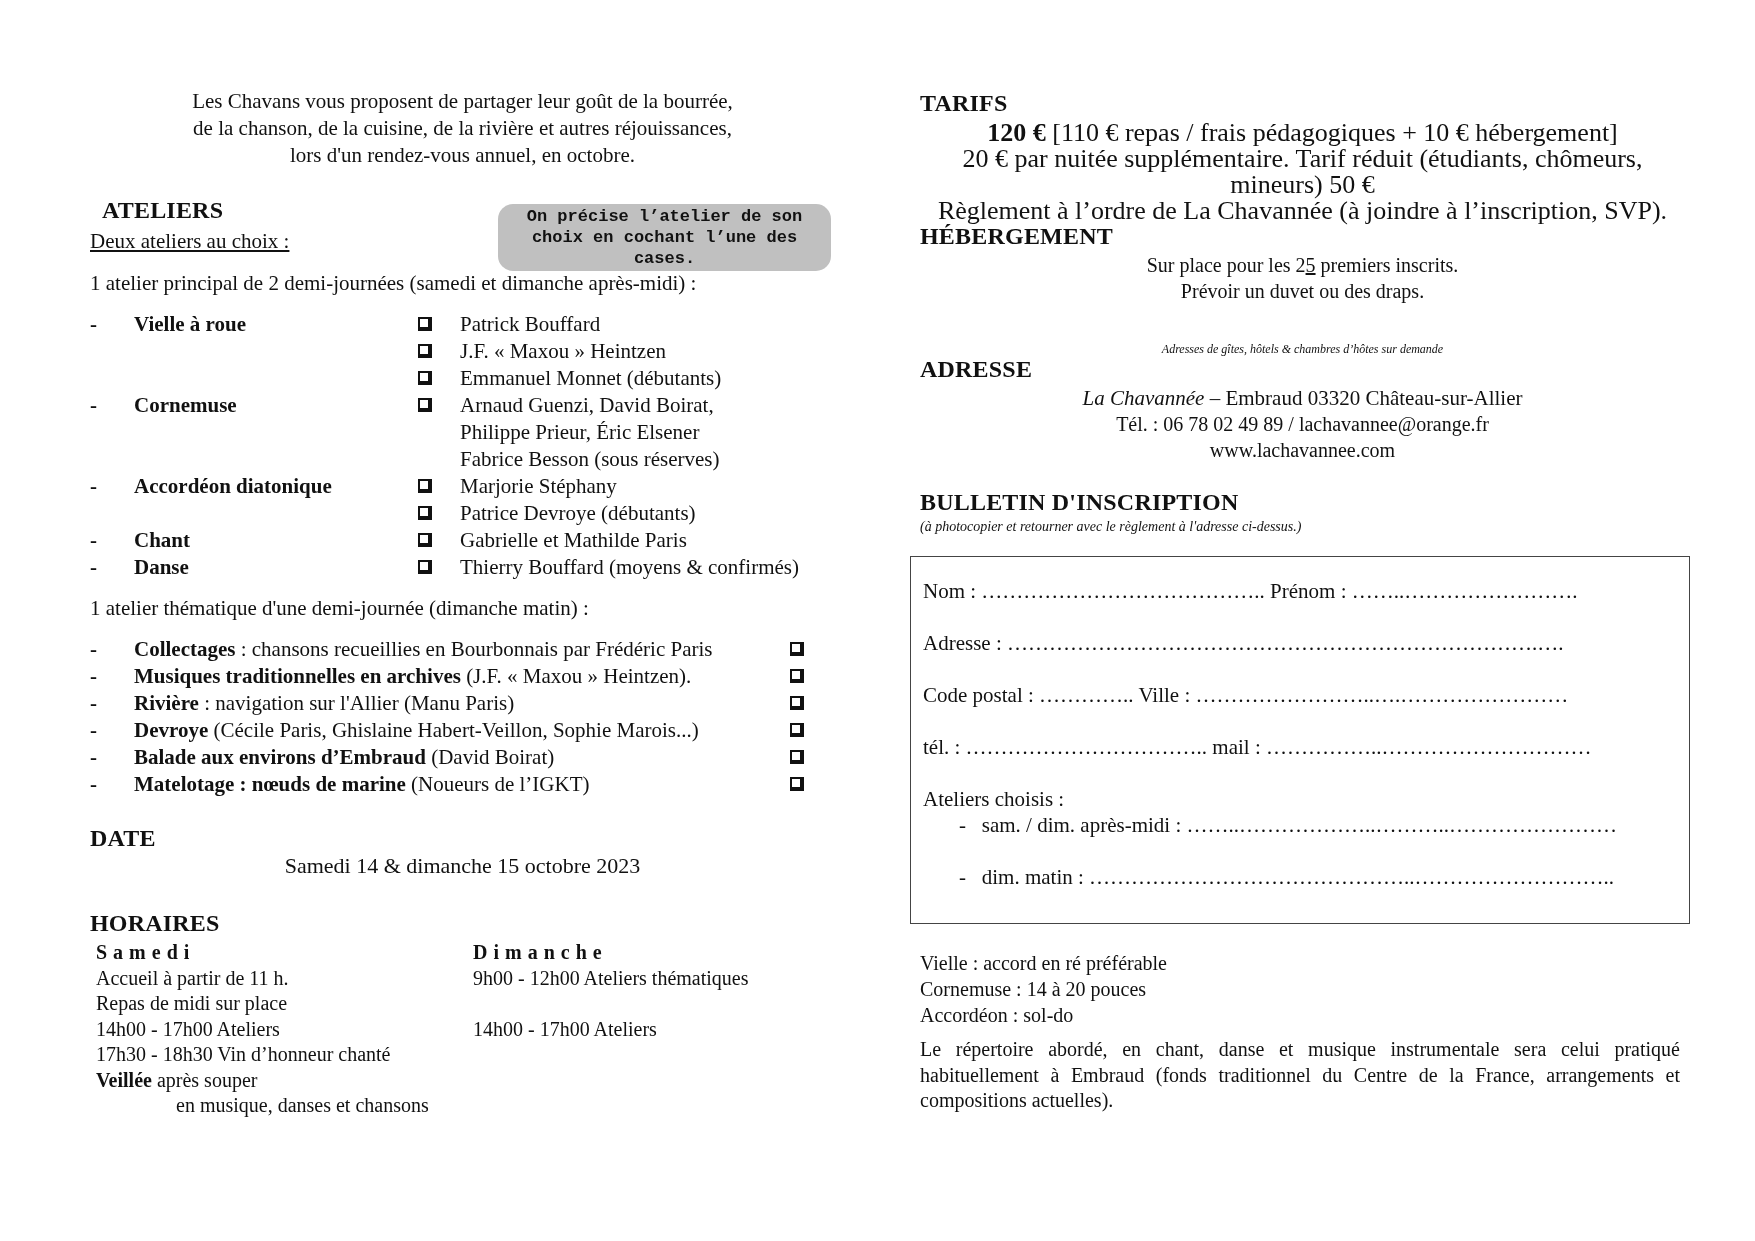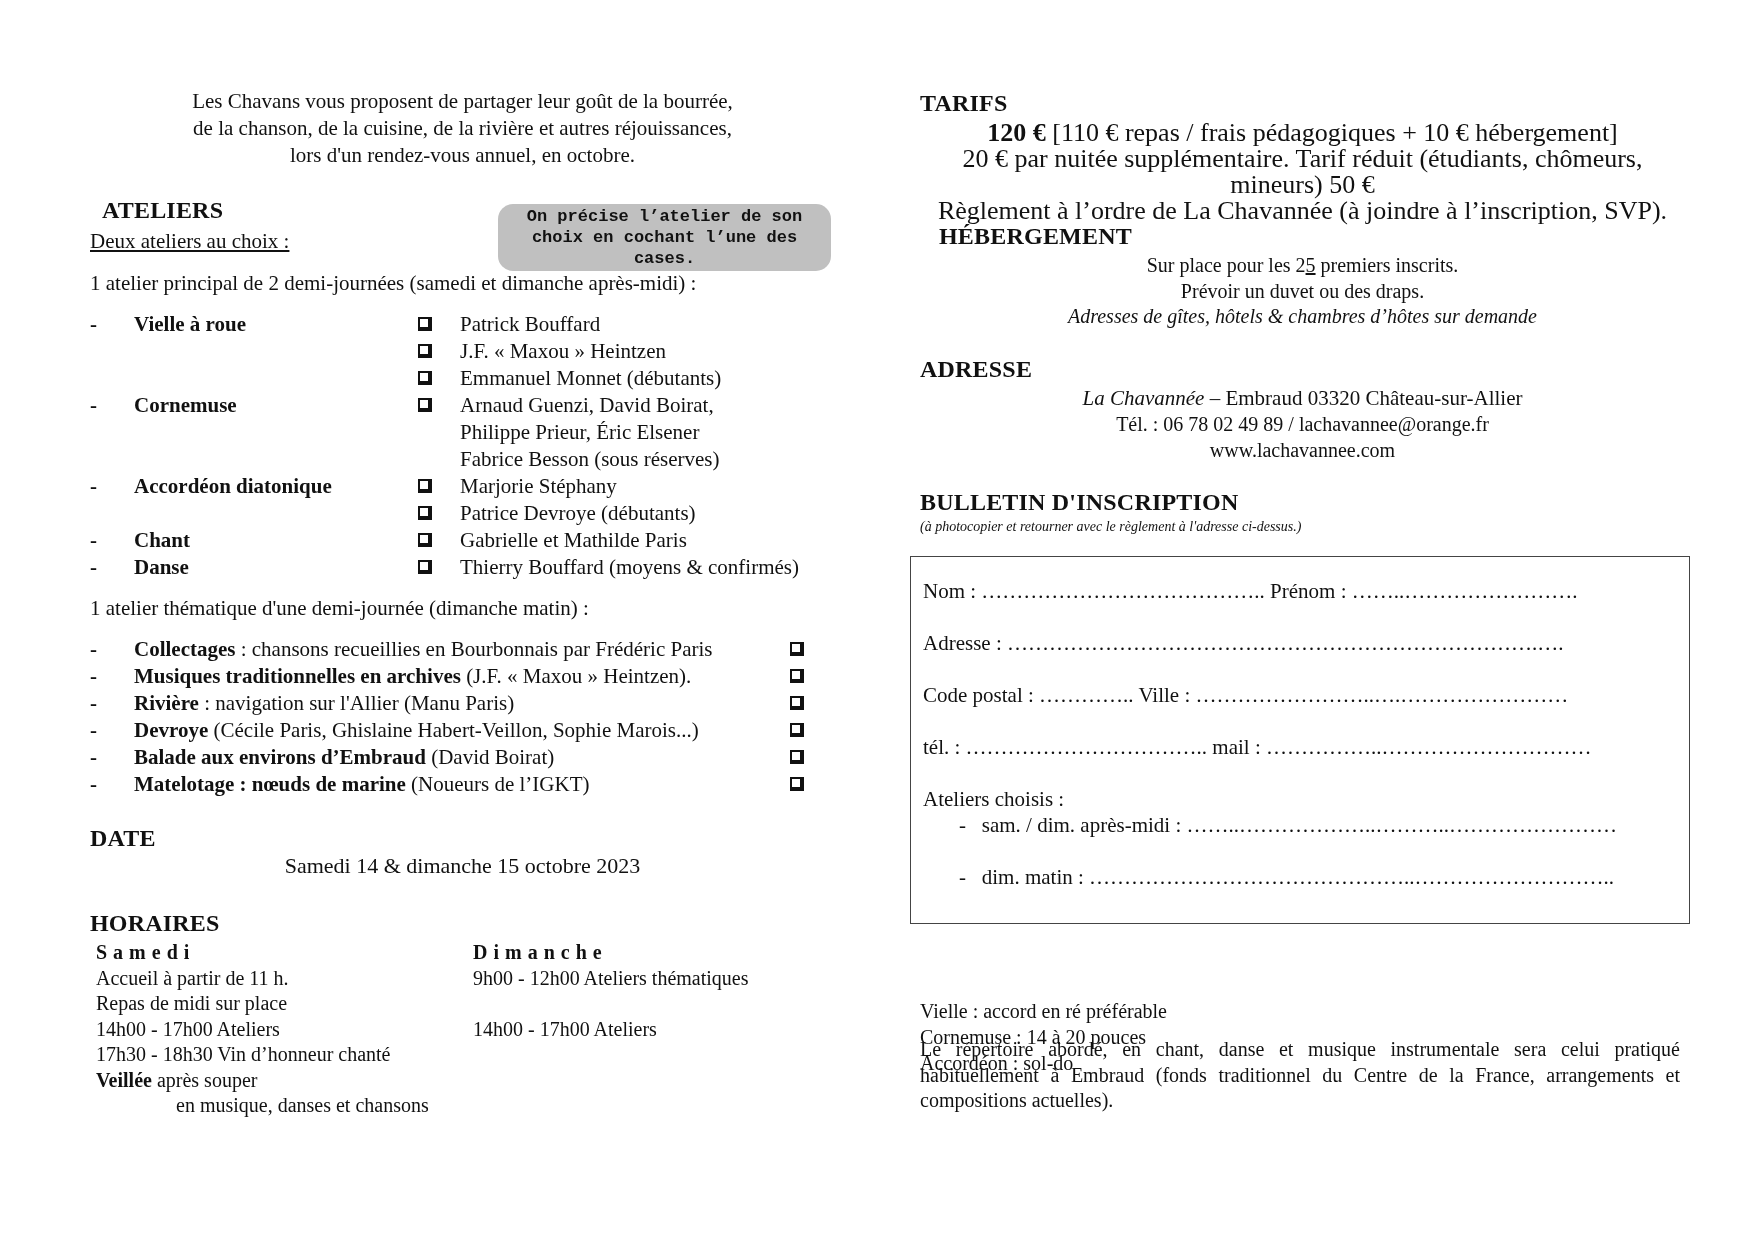--- a/index.html
+++ b/index.html
@@ -156,25 +156,25 @@
 </div>
 
 <div class="col right">
   <div class="abs h" style="top:90px;left:0;">TARIFS</div>
   <div class="abs center" style="top:120px;left:0;width:765px;font-size:26px;line-height:26px;">
     <div><b>120 €</b><span> [110 € repas / frais pédagogiques + 10 € hébergement]</span></div>
     <div>20 € par nuitée supplémentaire. Tarif réduit (étudiants, chômeurs, mineurs) 50 €</div>
     <div>Règlement à l’ordre de La Chavannée (à joindre à l’inscription, SVP).</div>
   </div>
 
-  <div class="abs h" style="top:223px;left:0;margin-left:19px;">HÉBERGEMENT</div>
+  <div class="abs h" style="top:223px;left:0;">HÉBERGEMENT</div>
   <div class="abs center" style="top:253px;left:0;width:765px;font-size:20px;line-height:25.5px;">
     <div class="b"><span>Sur place pour les 2</span><u>5</u><span> premiers inscrits.</span></div>
     <div>Prévoir un duvet ou des draps.</div>
-    <div class="i" style="font-size:20px;">Adresses de gîtes, hôtels &amp; chambres d’hôtes sur demande</div>
+    <div class="i" style="font-size:12px;margin-top:33px;">Adresses de gîtes, hôtels &amp; chambres d’hôtes sur demande</div>
   </div>
 
   <div class="abs h" style="top:356px;left:0;">ADRESSE</div>
   <div class="abs center" style="top:385px;left:0;width:765px;font-size:20px;line-height:26px;">
     <div class="b" style="font-size:21px;"><i>La Chavannée</i><span> – Embraud 03320 Château-sur-Allier</span></div>
     <div>Tél. : 06 78 02 49 89 / lachavannee@orange.fr</div>
     <div>www.lachavannee.com</div>
   </div>
 
   <div class="abs h" style="top:489px;left:0;">BULLETIN D'INSCRIPTION</div>
@@ -187,19 +187,19 @@
     <div class="fline" style="top:178px;">tél. : …………………………….. mail : ……………..…………………………</div>
     <div class="fline b" style="top:230px;">Ateliers choisis :</div>
     <div class="fline" style="top:256px;left:48px;">
       <span class="b">-</span>&nbsp;&nbsp;&nbsp;<span>sam. / dim. après-midi : ……..………………..………..……………………</span>
     </div>
     <div class="fline" style="top:308px;left:48px;">
       <span class="b">-</span>&nbsp;&nbsp;&nbsp;<span>dim. matin : ………………………………………..………………………..</span>
     </div>
   </div>
 
-  <div class="abs" style="top:950px;left:0;font-size:20px;line-height:26px;margin-top:48px;">
+  <div class="abs" style="top:950px;left:0;font-size:20px;line-height:26px;">
     <div>Vielle : accord en ré préférable</div>
     <div>Cornemuse : 14 à 20 pouces</div>
     <div>Accordéon : sol-do</div>
   </div>
   <div class="abs justify" style="top:1037px;left:0;width:760px;font-size:20px;line-height:25.5px;">Le répertoire abordé, en chant, danse et musique instrumentale sera celui pratiqué habituellement à Embraud (fonds traditionnel du Centre de la France, arrangements et compositions actuelles).</div>
 </div>
 
 </body></html>

